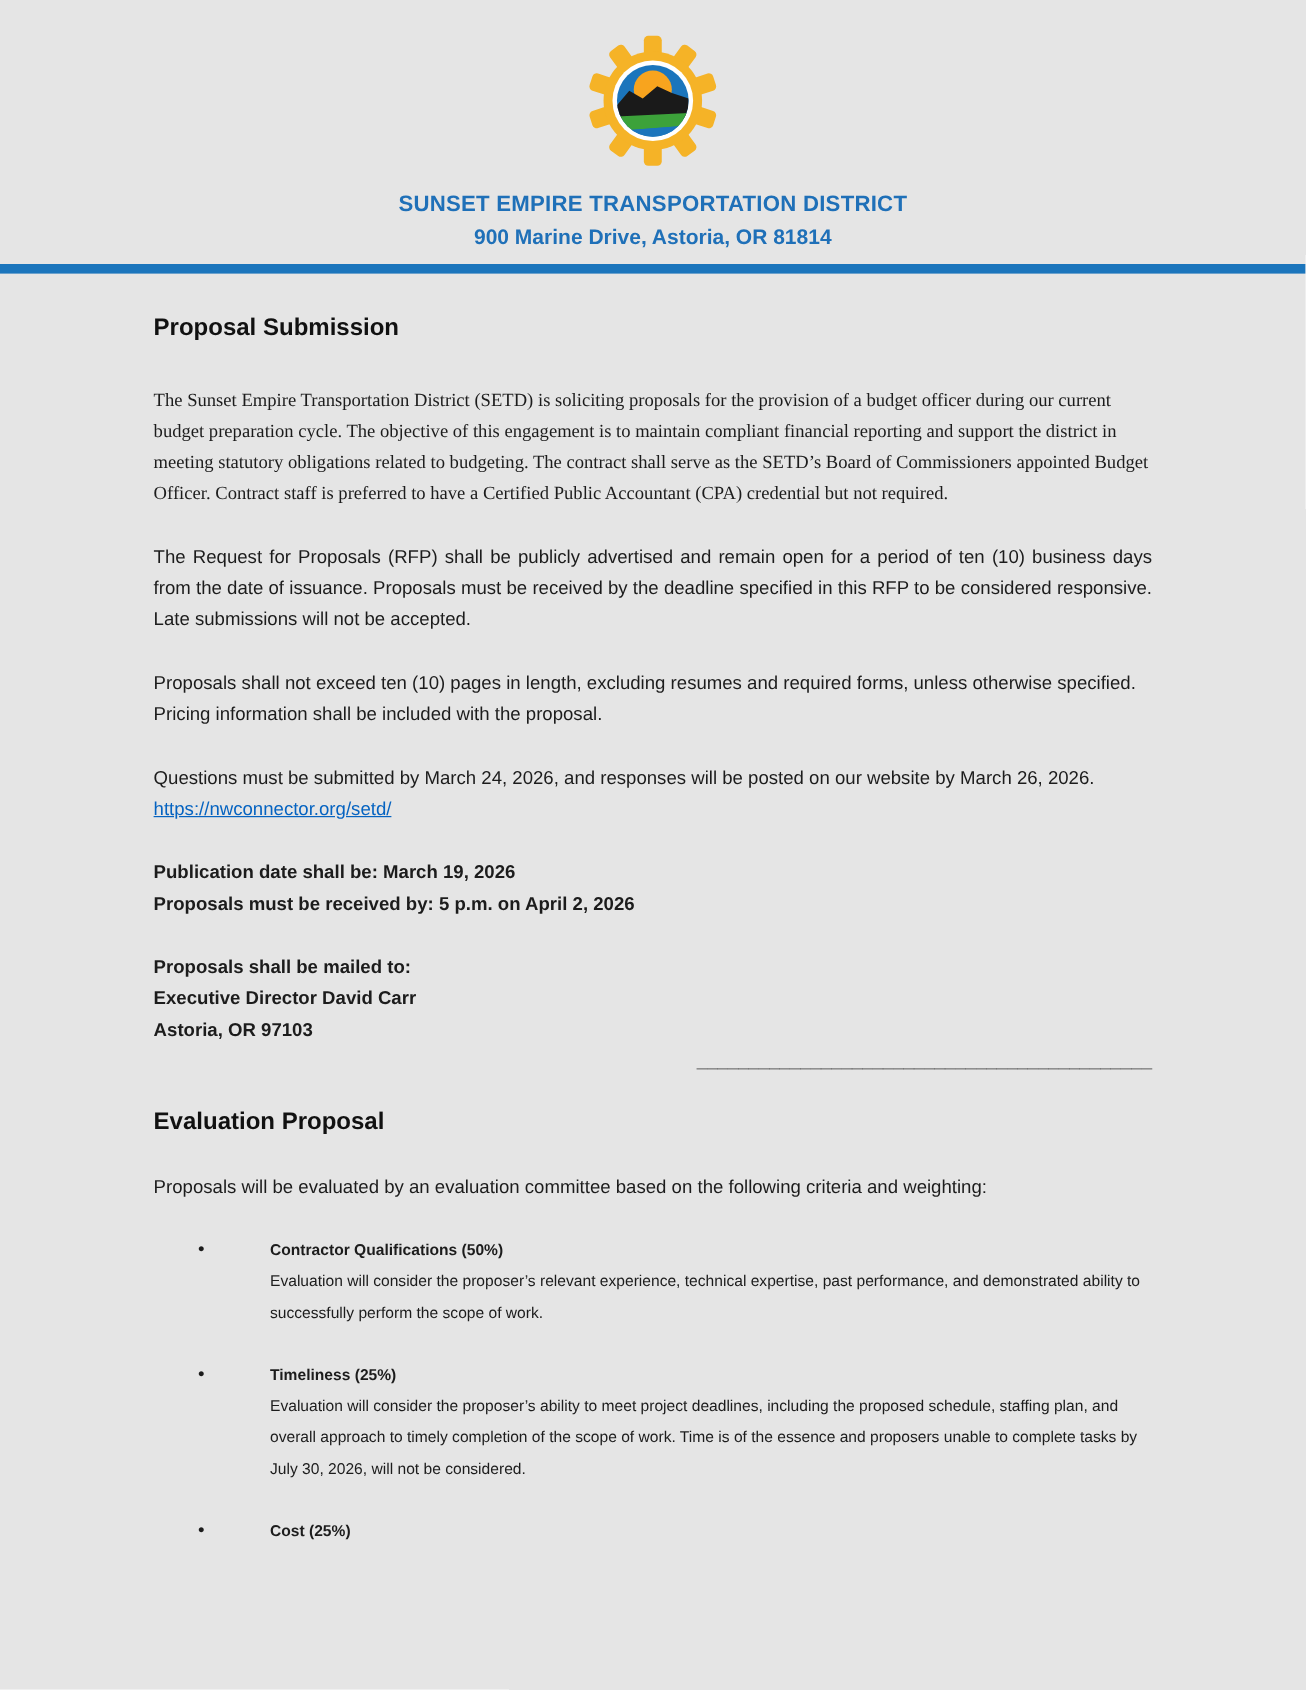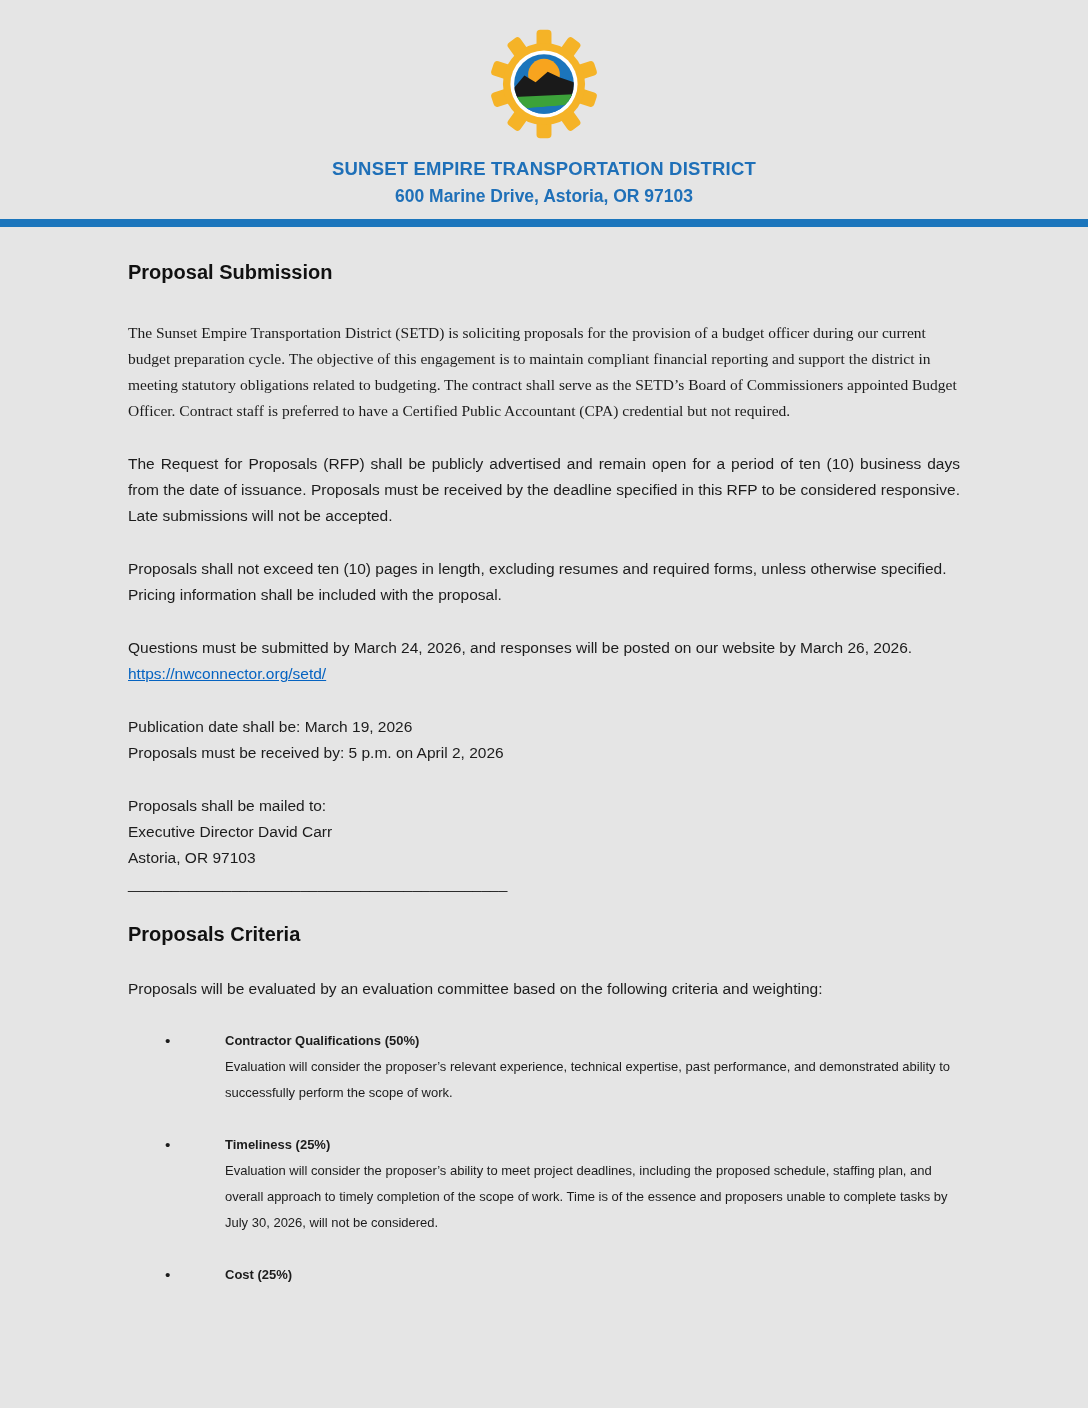--- a/index.html
+++ b/index.html
@@ -32,24 +32,24 @@
     font-size: 20px; font-weight: bold; color: #111;
     margin: 34px 0 0 0;
   }
   .para {
     font-size: 15.5px; line-height: 26px; margin: 27px 0 0 0;
   }
   .para.first { margin-top: 36px; font-family: Liberation Serif, serif; }
   .para.justify { text-align: justify; }
   .line { font-size: 15.5px; line-height: 26px; }
   .doc-link { color: #0563c1; text-decoration: underline; cursor: pointer; }
-  .lines-block { margin-top: 27px; }
+  .lines-block { margin-top: 27px; font-weight: bold; }
   .separator {
     font-size: 15.5px; line-height: 26px; margin-top: 0;
-    letter-spacing: 0; color: #1c1c1c; white-space: nowrap;
+    letter-spacing: 0; color: #1c1c1c; white-space: nowrap; text-align: right;
   }
   .ec-title { margin-top: 26px; }
   .intro { margin-top: 30px; }
 
   .bullet-item { position: relative; padding-left: 97px; margin-top: 26px; }
   .bullet-dot {
     position: absolute; left: 37px; top: 0;
     font-size: 15.5px; line-height: 26px;
   }
   .bullet-label { font-weight: bold; font-size: 13px; line-height: 26px; }
@@ -89,21 +89,21 @@
             <rect x="26" y="26" width="68" height="68" fill="#1b75bc"></rect>
             <circle cx="60" cy="50" r="17" fill="#f8a41e"></circle>
             <polygon points="28,64 39,51 51,58 64,47 77,53 92,58 92,76 28,76" fill="#1a1a1a"></polygon>
             <polygon points="28,74 92,71 92,82 28,87" fill="#3ca23a"></polygon>
             <polygon points="28,87 92,82 92,94 28,94" fill="#1b75bc"></polygon>
           </g>
         </svg>
       </span>
     </div>
     <div class="org-name">SUNSET EMPIRE TRANSPORTATION DISTRICT</div>
-    <div class="org-address">600 Marine Drive, Astoria, OR 97103</div>
+    <div class="org-address">900 Marine Drive, Astoria, OR 81814</div>
   </div>
 
   <div class="blue-rule"></div>
 
   <div class="content">
 
     <h1 class="section-title">Proposal Submission</h1>
 
     <p class="para first">The Sunset Empire Transportation District (SETD) is soliciting proposals for the provision of a budget officer during our current budget preparation cycle. The objective of this engagement is to maintain compliant financial reporting and support the district in meeting statutory obligations related to budgeting. The contract shall serve as the SETD’s Board of Commissioners appointed Budget Officer. Contract staff is preferred to have a Certified Public Accountant (CPA) credential but not required.</p>
 
@@ -118,21 +118,21 @@
       <div class="line">Proposals must be received by: 5 p.m. on April 2, 2026</div>
     </div>
 
     <div class="lines-block">
       <div class="line">Proposals shall be mailed to:</div>
       <div class="line">Executive Director David Carr</div>
       <div class="line">Astoria, OR 97103</div>
       <div class="separator">____________________________________________</div>
     </div>
 
-    <h1 class="section-title ec-title">Proposals Criteria</h1>
+    <h1 class="section-title ec-title">Evaluation Proposal</h1>
 
     <p class="para intro">Proposals will be evaluated by an evaluation committee based on the following criteria and weighting:</p>
 
     <div class="bullet-item">
       <span class="bullet-dot">•</span>
       <div class="bullet-label">Contractor Qualifications (50%)</div>
       <div class="bullet-desc">Evaluation will consider the proposer’s relevant experience, technical expertise, past performance, and demonstrated ability to successfully perform the scope of work.</div>
     </div>
 
     <div class="bullet-item">

